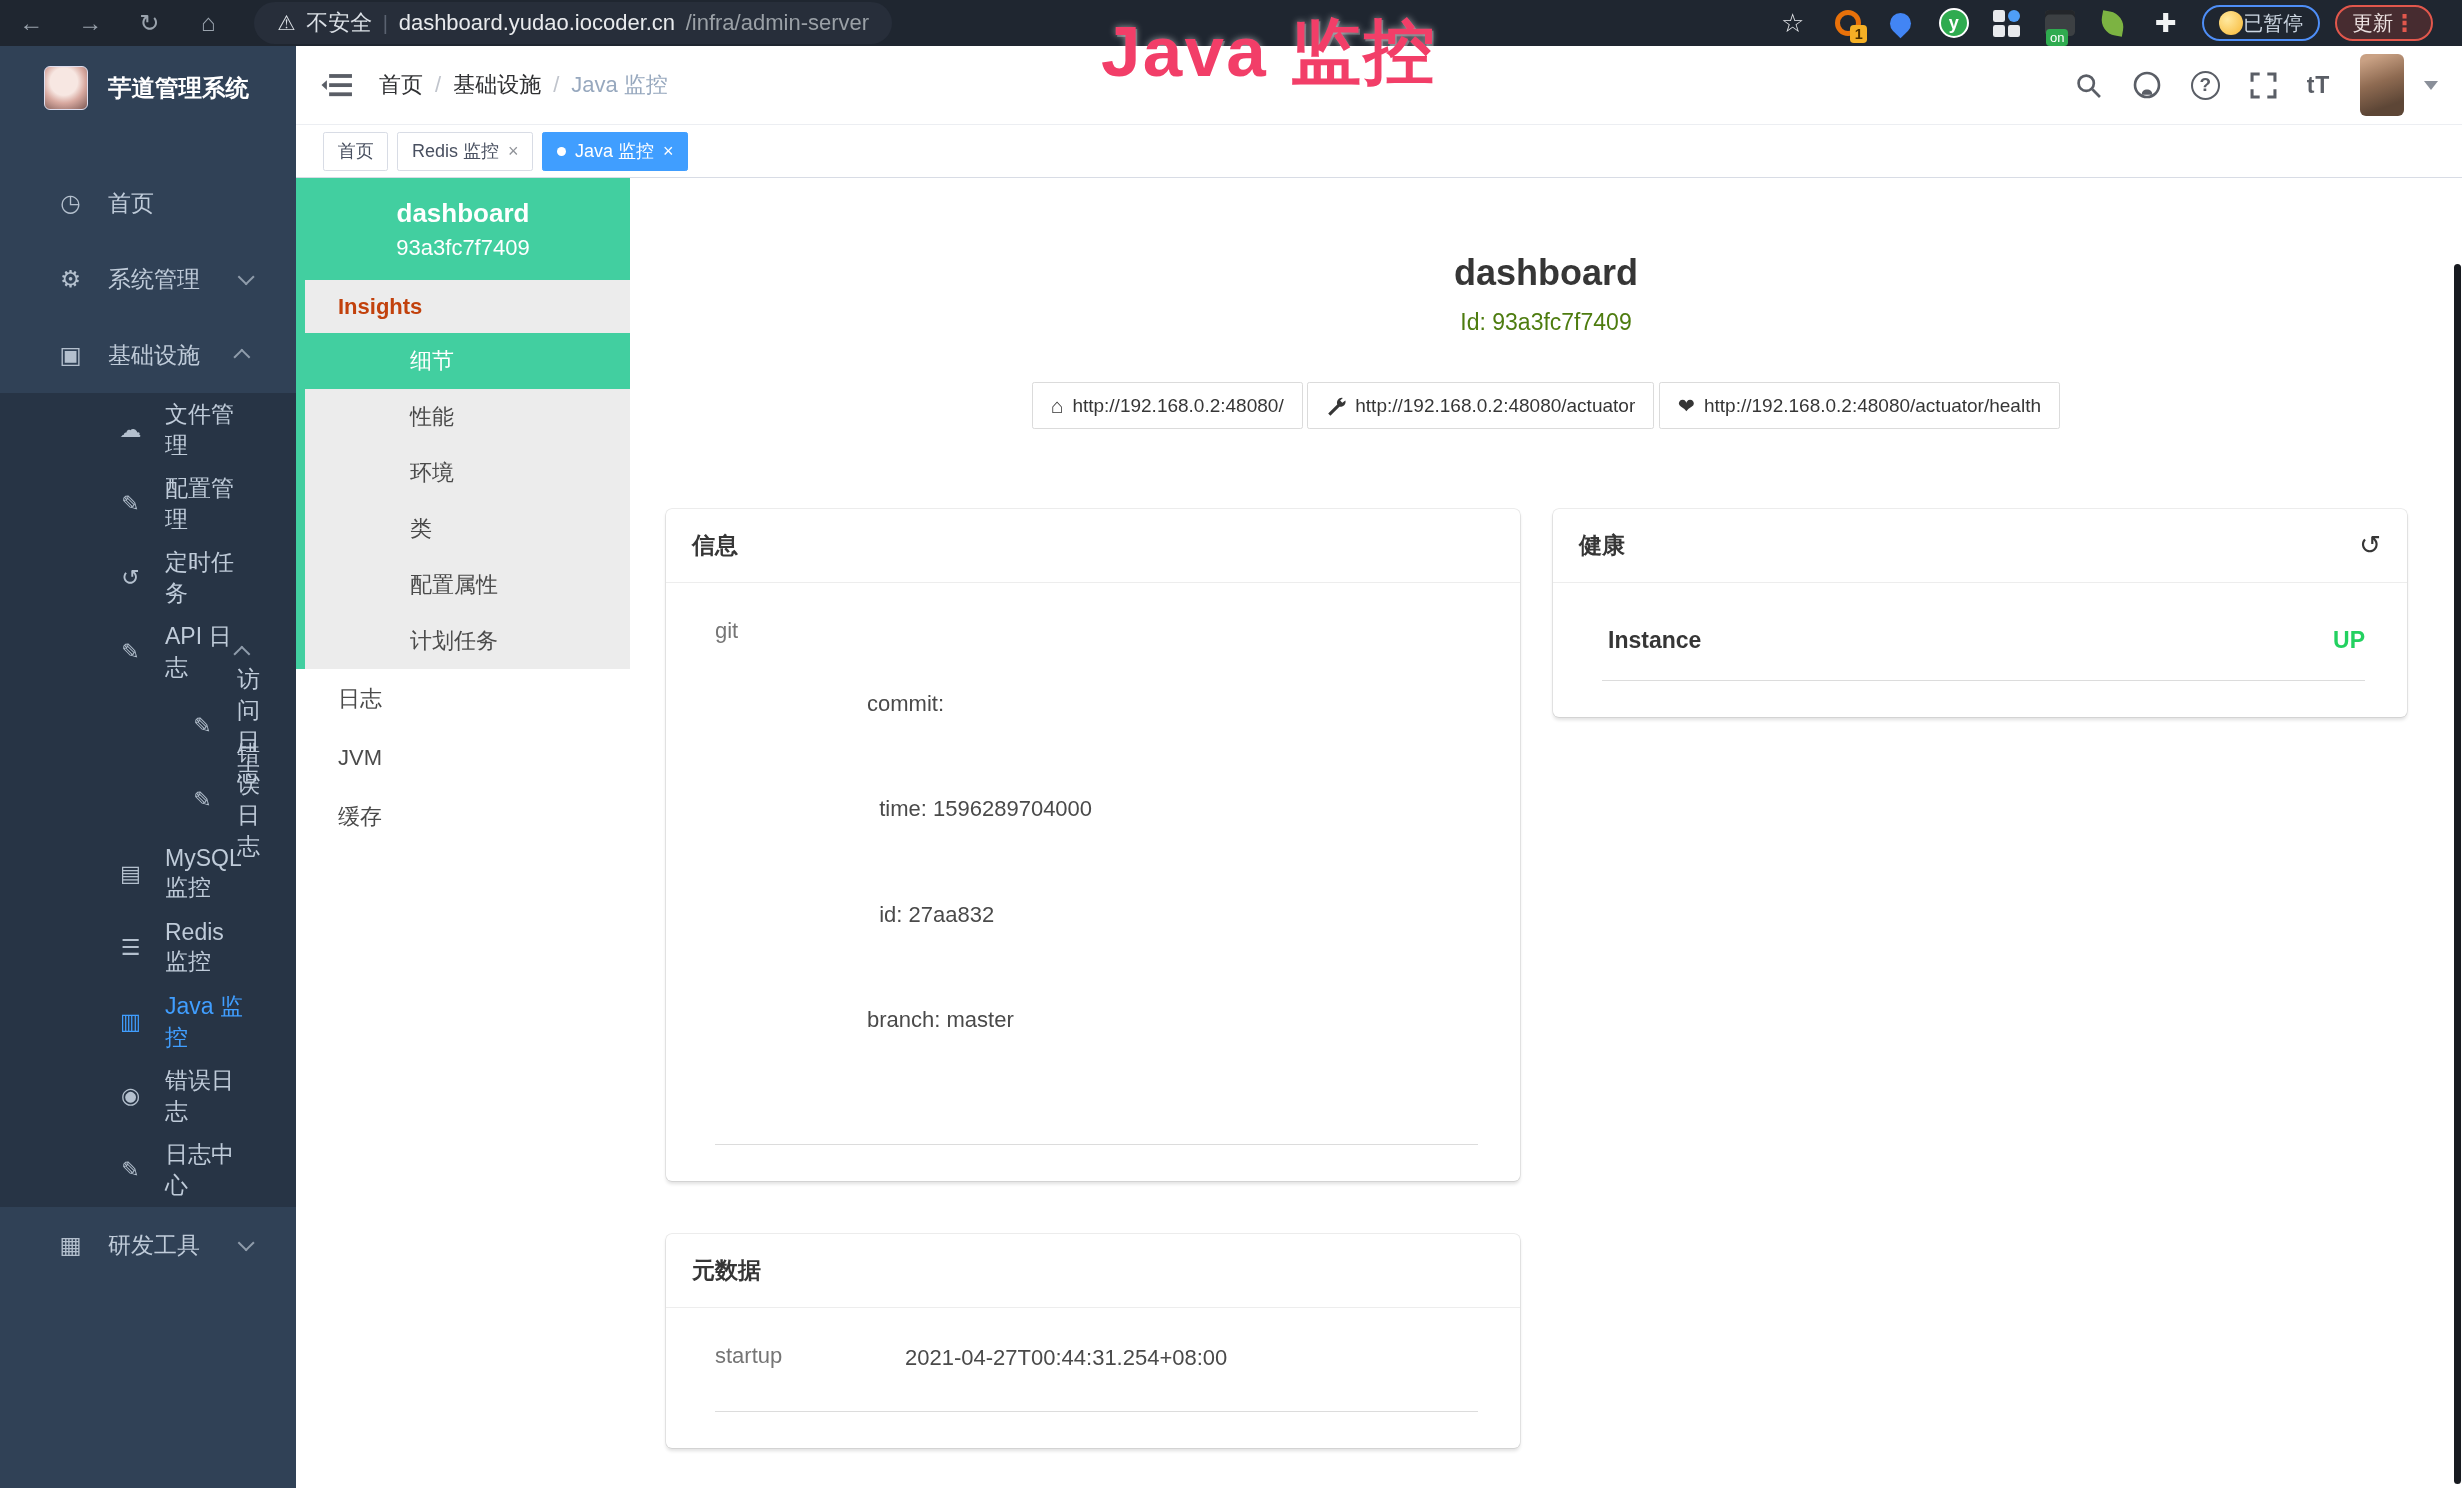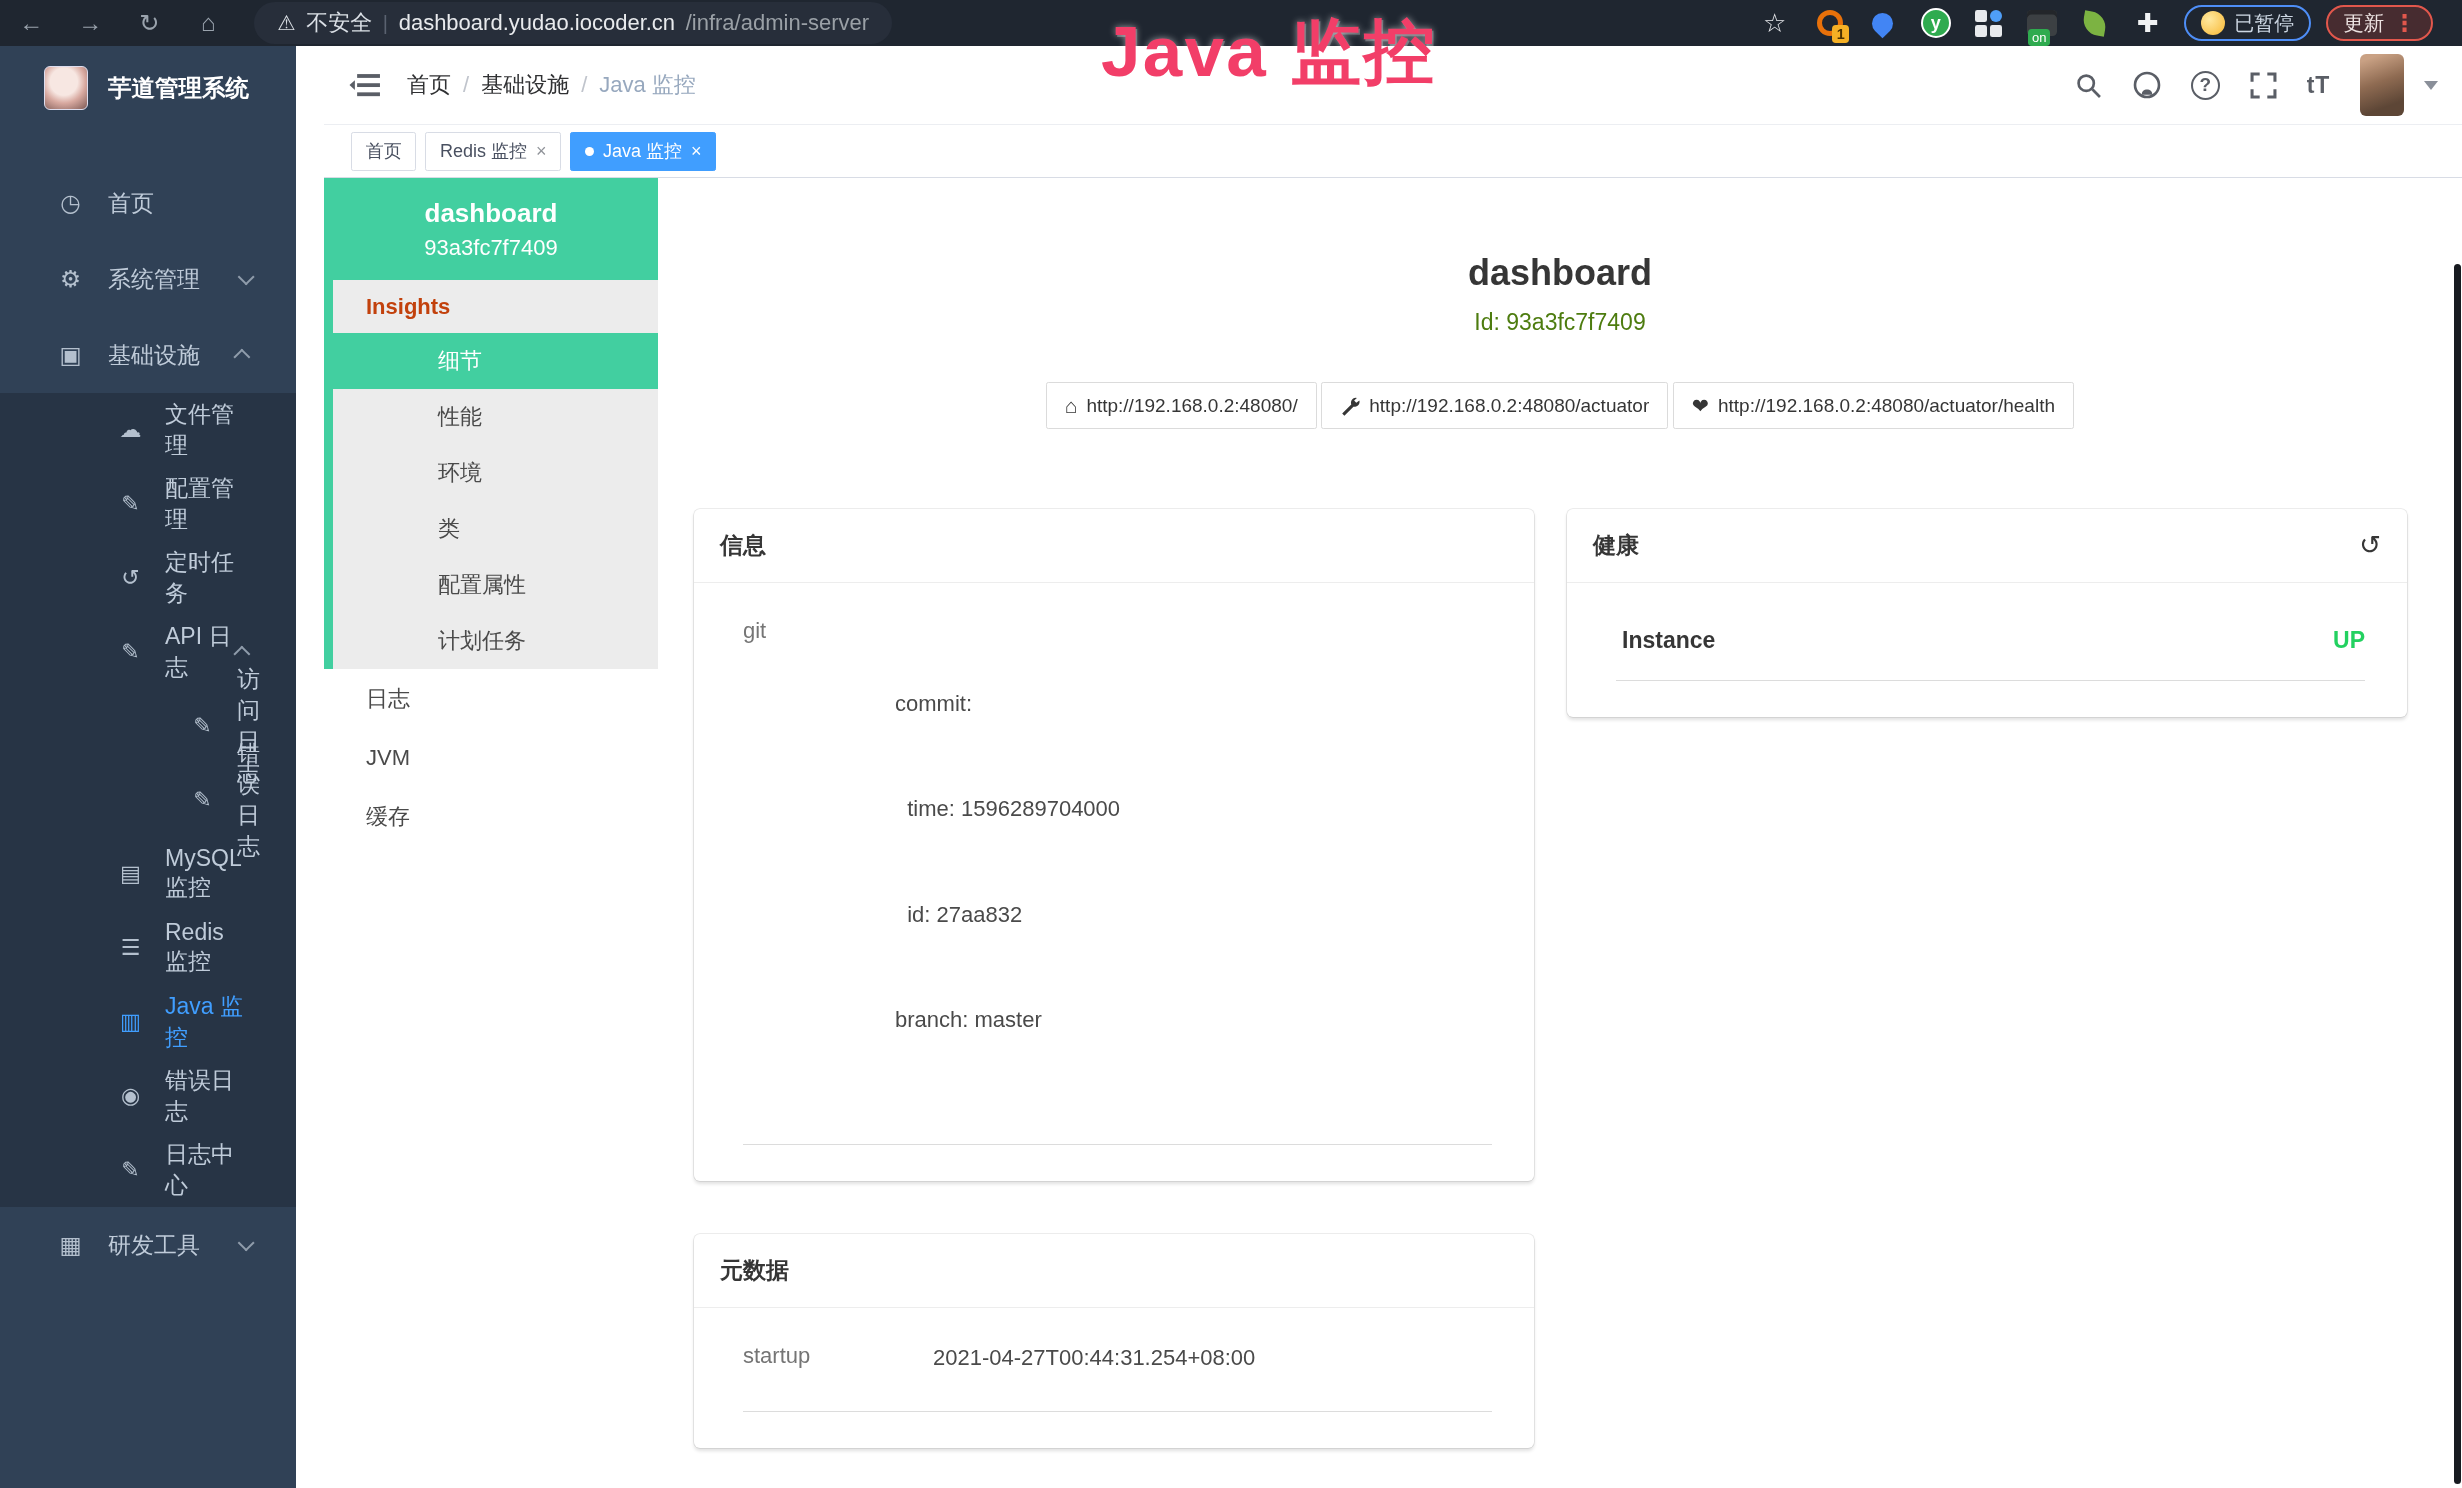--- a/index.html
+++ b/index.html
@@ -27,32 +27,32 @@
   .ext-pin { width:21px; height:21px; background:#4285f4; border-radius:50% 50% 50% 0; transform:rotate(-45deg); box-shadow:0 0 0 1.5px #1f2630; }
   .ext-y { width:30px; height:30px; border-radius:50%; background:#2fab4f; border:2.3px solid #fff; color:#fff; font-size:18px; font-weight:bold;
     display:flex; align-items:center; justify-content:center; }
   .ext-grid { width:27px; height:27px; display:grid; grid-template-columns:12px 12px; grid-template-rows:12px 12px; gap:3px; }
   .ext-grid i { background:#e8eaed; border-radius:2.3px; }
   .ext-grid i.dot { background:#4f9ef7; border-radius:50%; }
   .ext-dark { width:30px; height:26px; background:#3c4043; border-radius:4.6px; box-shadow:inset 0 4.6px 0 #23262a; }
   .ext-on-badge { position:absolute; left:3px; bottom:-6px; background:#2fab4f; color:#fff; font-size:13px; border-radius:3.8px; padding:0.8px 3.8px; }
   .ext-leaf { width:23px; height:23px; background:#7cb342; border-radius:0 70% 0 70%; transform:rotate(10deg); }
   .ext-puzzle { color:#f1f3f4; font-size:26px; }
-  .pill { display:inline-flex; align-items:center; gap:9px; height:36px; border-radius:20px; padding:0 15px; margin-right:15px; flex:none; }
+  .pill { display:inline-flex; align-items:center; height:36px; border-radius:20px; padding:0 15px; margin-right:15px; flex:none; }
   .pill-paused { border:2.3px solid #4e8ef7; color:#ccd6e2; font-size:20px; }
   .pill-paused .face { width:24px; height:24px; border-radius:50%; background:radial-gradient(circle at 35% 35%, #ffe9a0, #f7b733); }
   .pill-update { border:2.3px solid #e2574c; background:rgba(175,62,52,.28); color:#ece2e1; font-size:20.5px; }
   .pill-update .kebab { color:#e2574c; font-size:23px; font-weight:bold; }
 
   
   .annotation { position:absolute; left:1101px; top:4.6px; z-index:60; color:#f23e68; font-size:71px; font-weight:bold;
     letter-spacing:2.3px; text-shadow:0 0 7.6px rgba(255,255,255,.55), 1.5px 1.5px 0 rgba(255,255,255,.25); white-space:nowrap; }
 
   
-  .app { position:absolute; left:0; top:46px; right:0; bottom:0; display:flex;gap:28px; }
+  .app { position:absolute; left:0; top:46px; right:0; bottom:0; display:flex; }
 
   
   .sidebar { width:296px; flex:none; background:#304156; color:#bfcbd9; display:flex; flex-direction:column; overflow:hidden; }
   .logo-row { height:83px; display:flex; align-items:center; padding-left:44px; gap:20px; flex:none; }
   .logo-avatar { width:44px; height:44px; border-radius:6px; flex:none;
     background:radial-gradient(circle at 45% 35%, #f7e7e2 0 38%, #d8a9a0 60%, #7d5a55); border:1.5px solid #dde; }
   .logo-title { color:#fff; font-size:23.5px; font-weight:bold; }
   .menu { padding-top:36px; }
   .m-item { height:76px; display:flex; align-items:center; padding:0 46px 0 53px; font-size:23px; cursor:pointer; }
   .m-item .mi { width:35px; text-align:center; margin-right:20px; font-size:23.5px; color:#b4c0ce; flex:none; }

